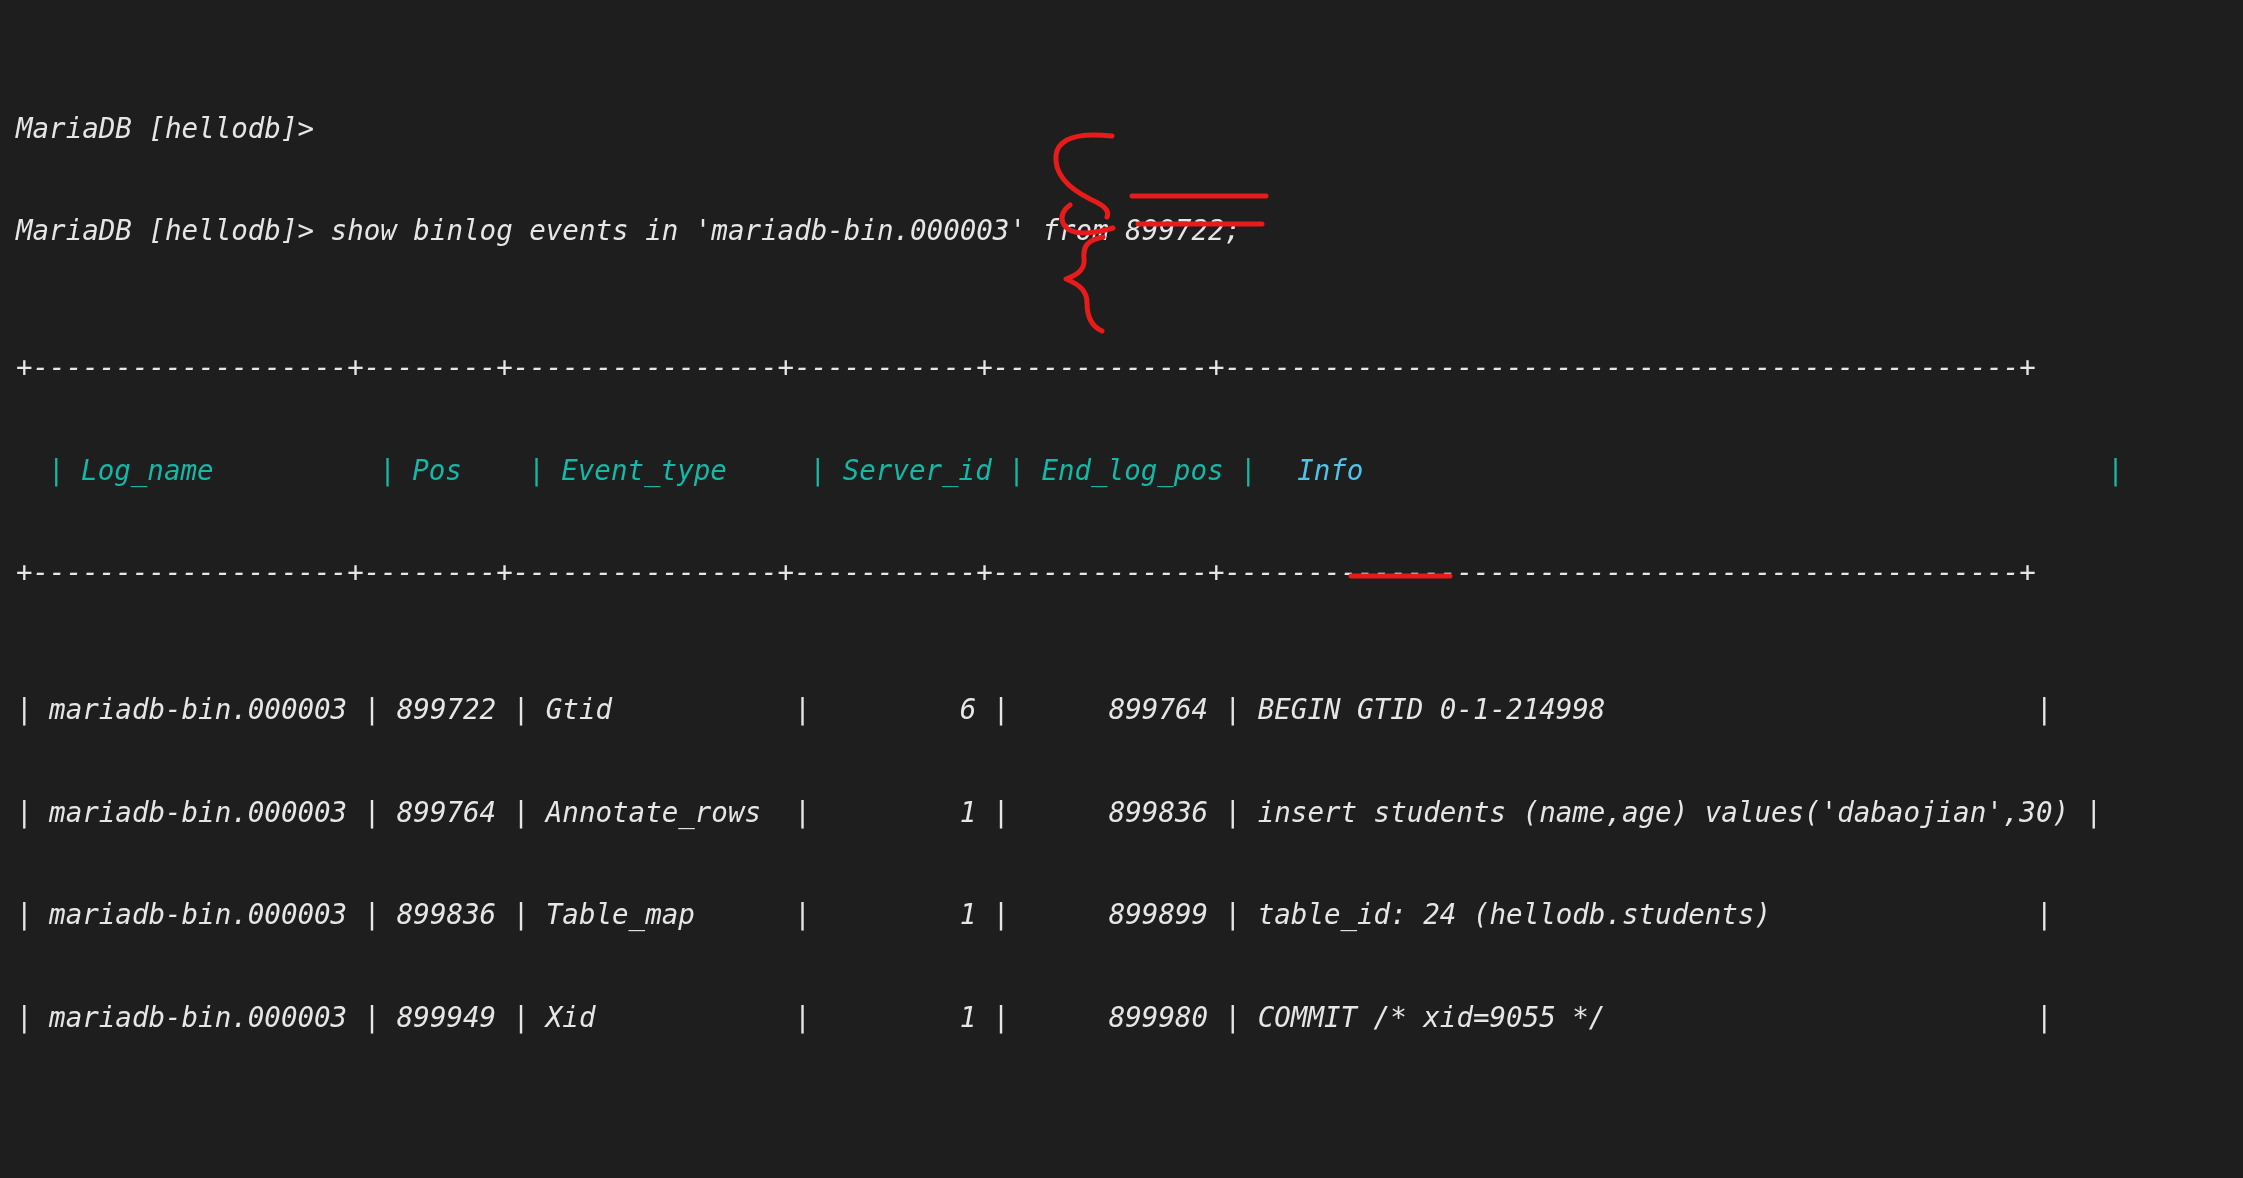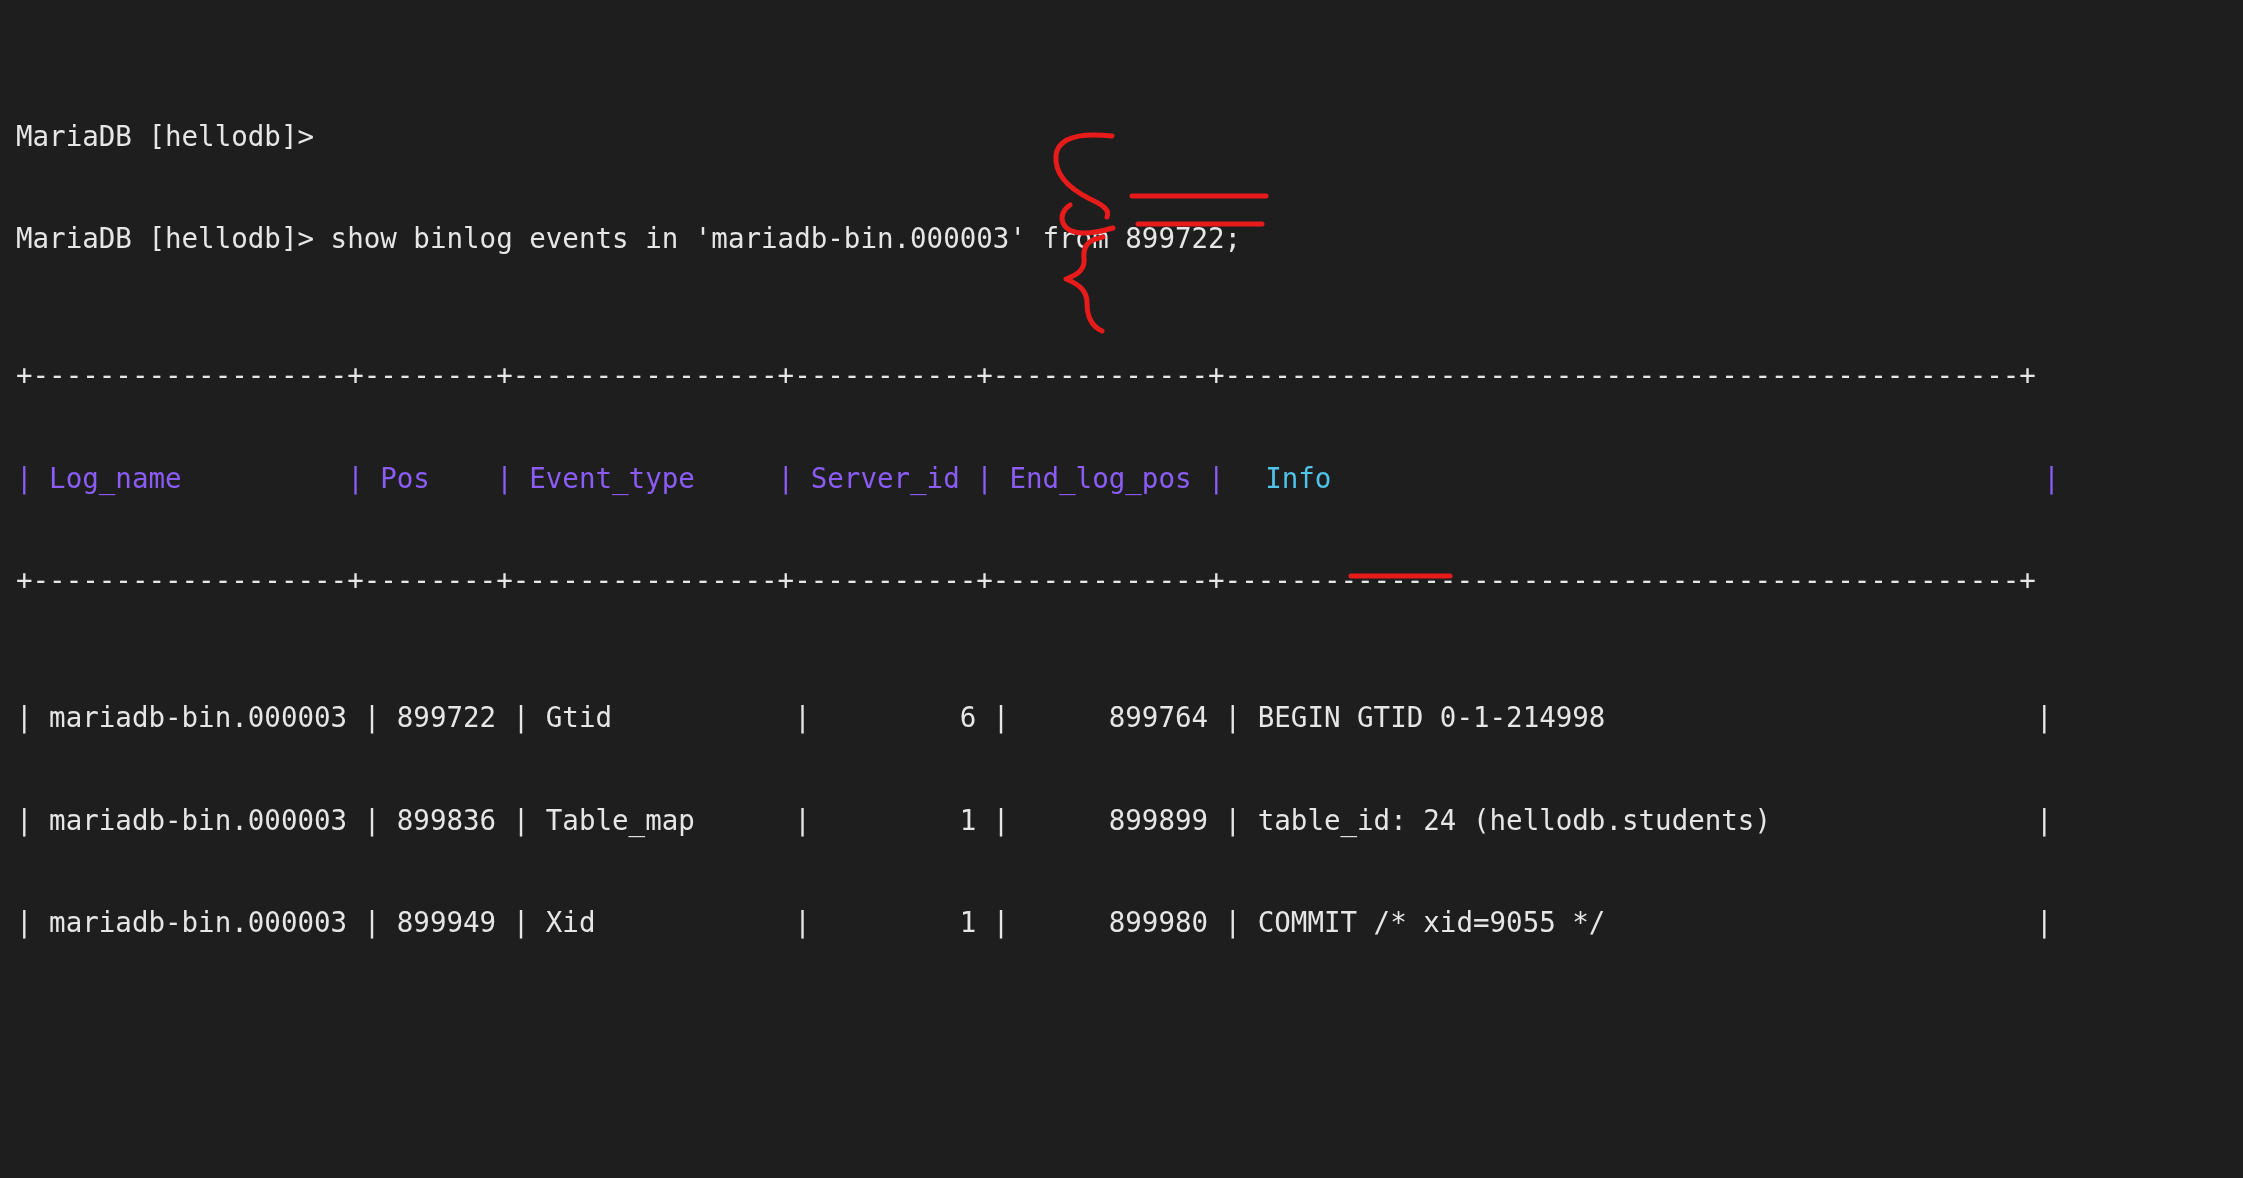--- a/index.html
+++ b/index.html
@@ -15,31 +15,32 @@
   }
   #terminal {
     position: relative;
     width: 2204px;
     height: 1178px;
     background: #1e1e1e;
     color: #e6e6e6;
     font-family: "DejaVu Sans Mono", "Liberation Mono", monospace;
     font-size: 27.5px;
     line-height: 34.2px;
-    padding: 16px 0 0 16px;
+    padding: 8px 0 0 16px;
     box-sizing: border-box;
     white-space: pre;
     letter-spacing: 0px;
+    font-style: italic;
   }
   .line {
     height: 34.2px;
     white-space: pre;
   }
   .cyan { color: #4fc3e8; margin-left: 24px; }
-  .plain { color: #8b5cf6; }
+  .plain { color: #14b8a6; margin-left: 32px; }
   
   #annotations {
     position: absolute;
     left: 0;
     top: 0;
     width: 2243px;
     height: 1178px;
     pointer-events: none;
   }
 </style>
@@ -49,20 +50,21 @@
 <div id="terminal">
 
   <div class="line">MariaDB [hellodb]&gt;</div>
   <div class="line">MariaDB [hellodb]&gt; show binlog events in 'mariadb-bin.000003' from 899722;</div>
 
   <div class="line">+-------------------+--------+----------------+-----------+-------------+------------------------------------------------+</div>
   <div class="line"><span class="plain">| Log_name          | Pos    | Event_type     | Server_id | End_log_pos | </span><span class="cyan">Info</span><span class="plain">                                           |</span></div>
   <div class="line">+-------------------+--------+----------------+-----------+-------------+------------------------------------------------+</div>
 
   <div class="line">| mariadb-bin.000003 | 899722 | Gtid           |         6 |      899764 | BEGIN GTID 0-1-214998                          |</div>
+  <div class="line">| mariadb-bin.000003 | 899764 | Annotate_rows  |         1 |      899836 | insert students (name,age) values('dabaojian',30) |</div>
   <div class="line">| mariadb-bin.000003 | 899836 | Table_map      |         1 |      899899 | table_id: 24 (hellodb.students)                |</div>
   <div class="line">| mariadb-bin.000003 | 899949 | Xid            |         1 |      899980 | COMMIT /* xid=9055 */                          |</div>
   
   
   
   
   
   
   
   

